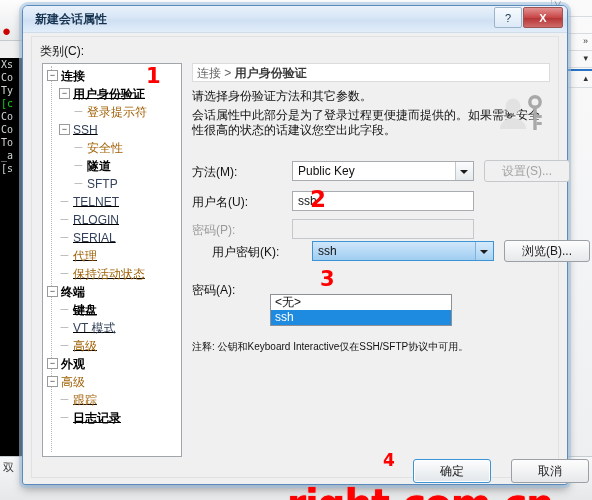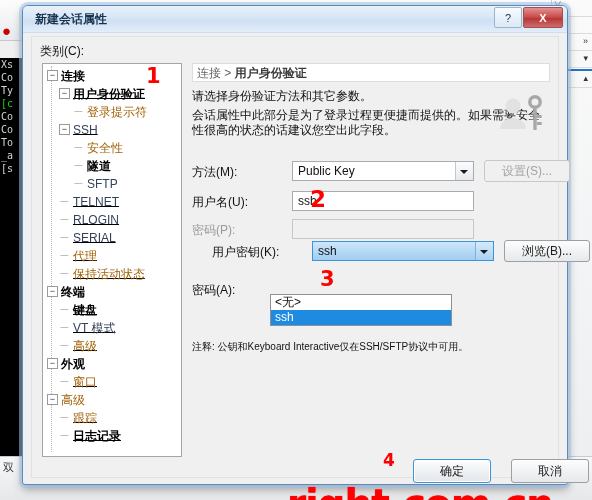--- a/index.html
+++ b/index.html
@@ -200,21 +200,20 @@
           <div class="node ind1 dim"><span class="dash">─</span><span class="lbl">TELNET</span></div>
           <div class="node ind1 dim"><span class="dash">─</span><span class="lbl">RLOGIN</span></div>
           <div class="node ind1 dim"><span class="dash">─</span><span class="lbl">SERIAL</span></div>
           <div class="node ind1 plain"><span class="dash">─</span><span class="lbl">代理</span></div>
           <div class="node ind1 plain"><span class="dash">─</span><span class="lbl">保持活动状态</span></div>
           <div class="node ind0 bold"><span class="exp">−</span><span class="lbl">终端</span></div>
           <div class="node ind1 bold"><span class="dash">─</span><span class="lbl">键盘</span></div>
           <div class="node ind1 dim"><span class="dash">─</span><span class="lbl">VT 模式</span></div>
           <div class="node ind1 plain"><span class="dash">─</span><span class="lbl">高级</span></div>
           <div class="node ind0 bold"><span class="exp">−</span><span class="lbl">外观</span></div>
-          <div class="node ind1 plain"><span class="dash">─</span><span class="lbl">窗口</span></div>
           <div class="node ind0 plain"><span class="exp">−</span><span class="lbl">高级</span></div>
           <div class="node ind1 plain"><span class="dash">─</span><span class="lbl">跟踪</span></div>
           <div class="node ind1 bold"><span class="dash">─</span><span class="lbl">日志记录</span></div>
         </div>
     </div>
 
     <div id="pane">
 
       <div id="crumb">
         <span>连接</span>

